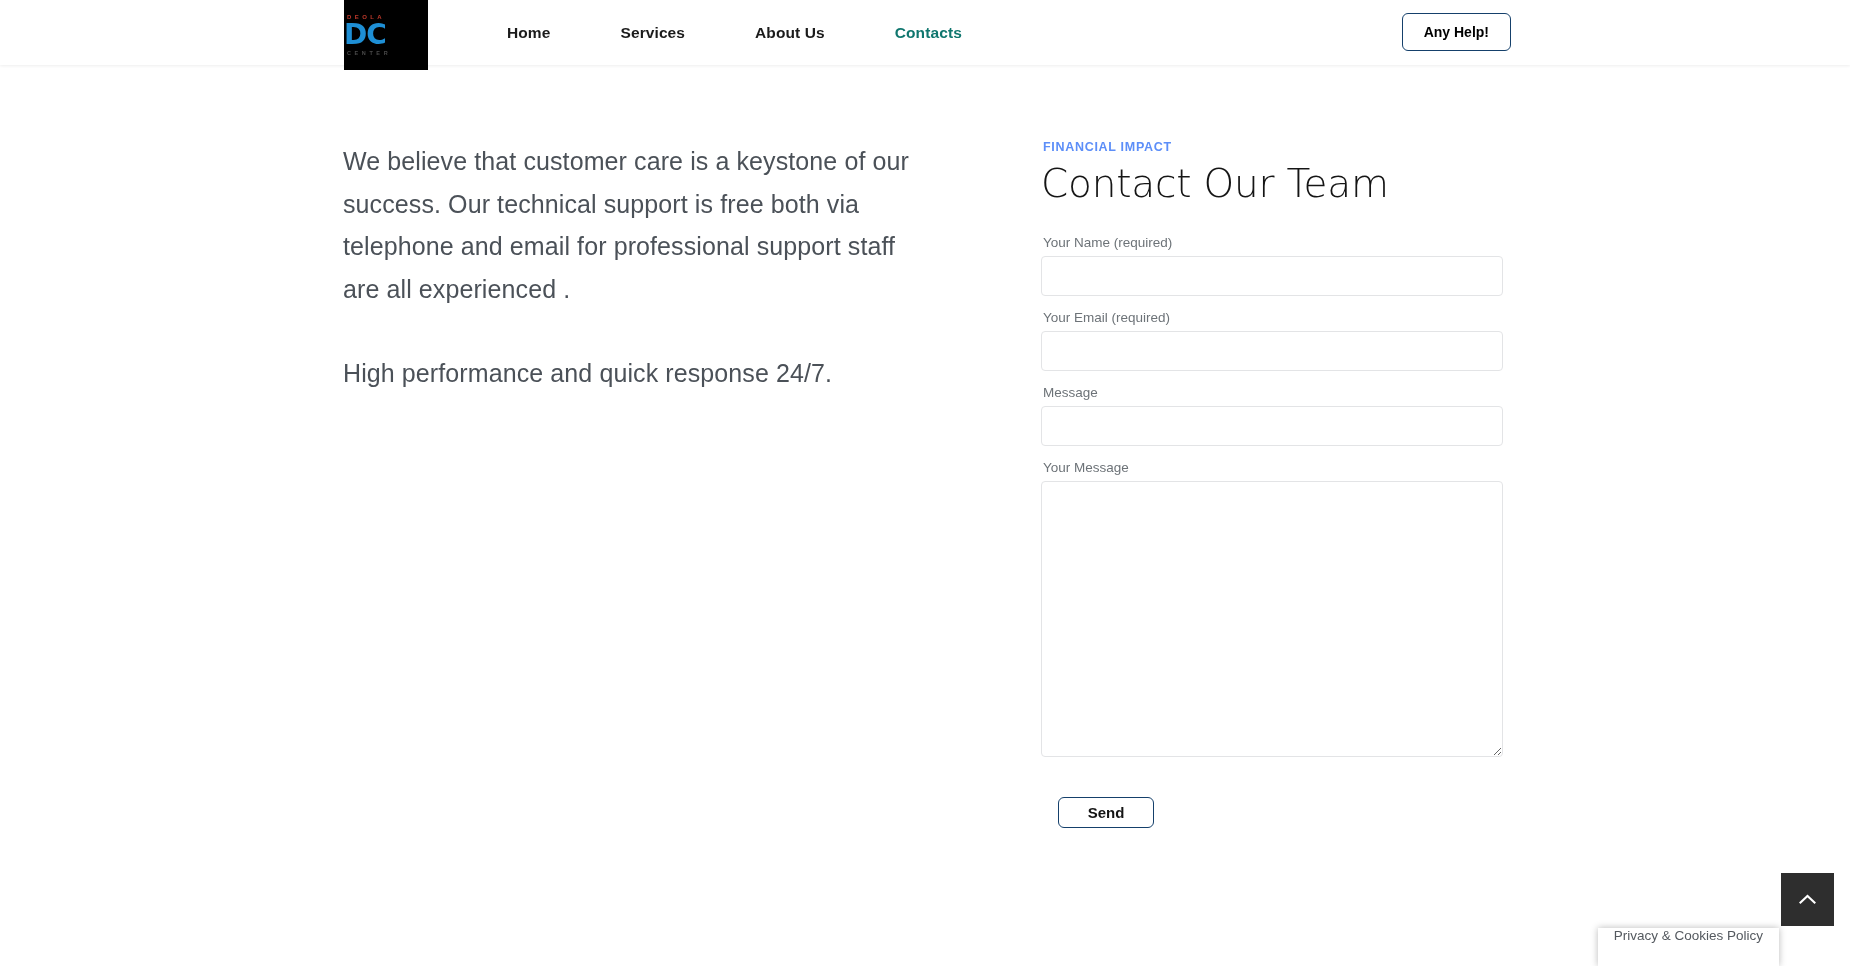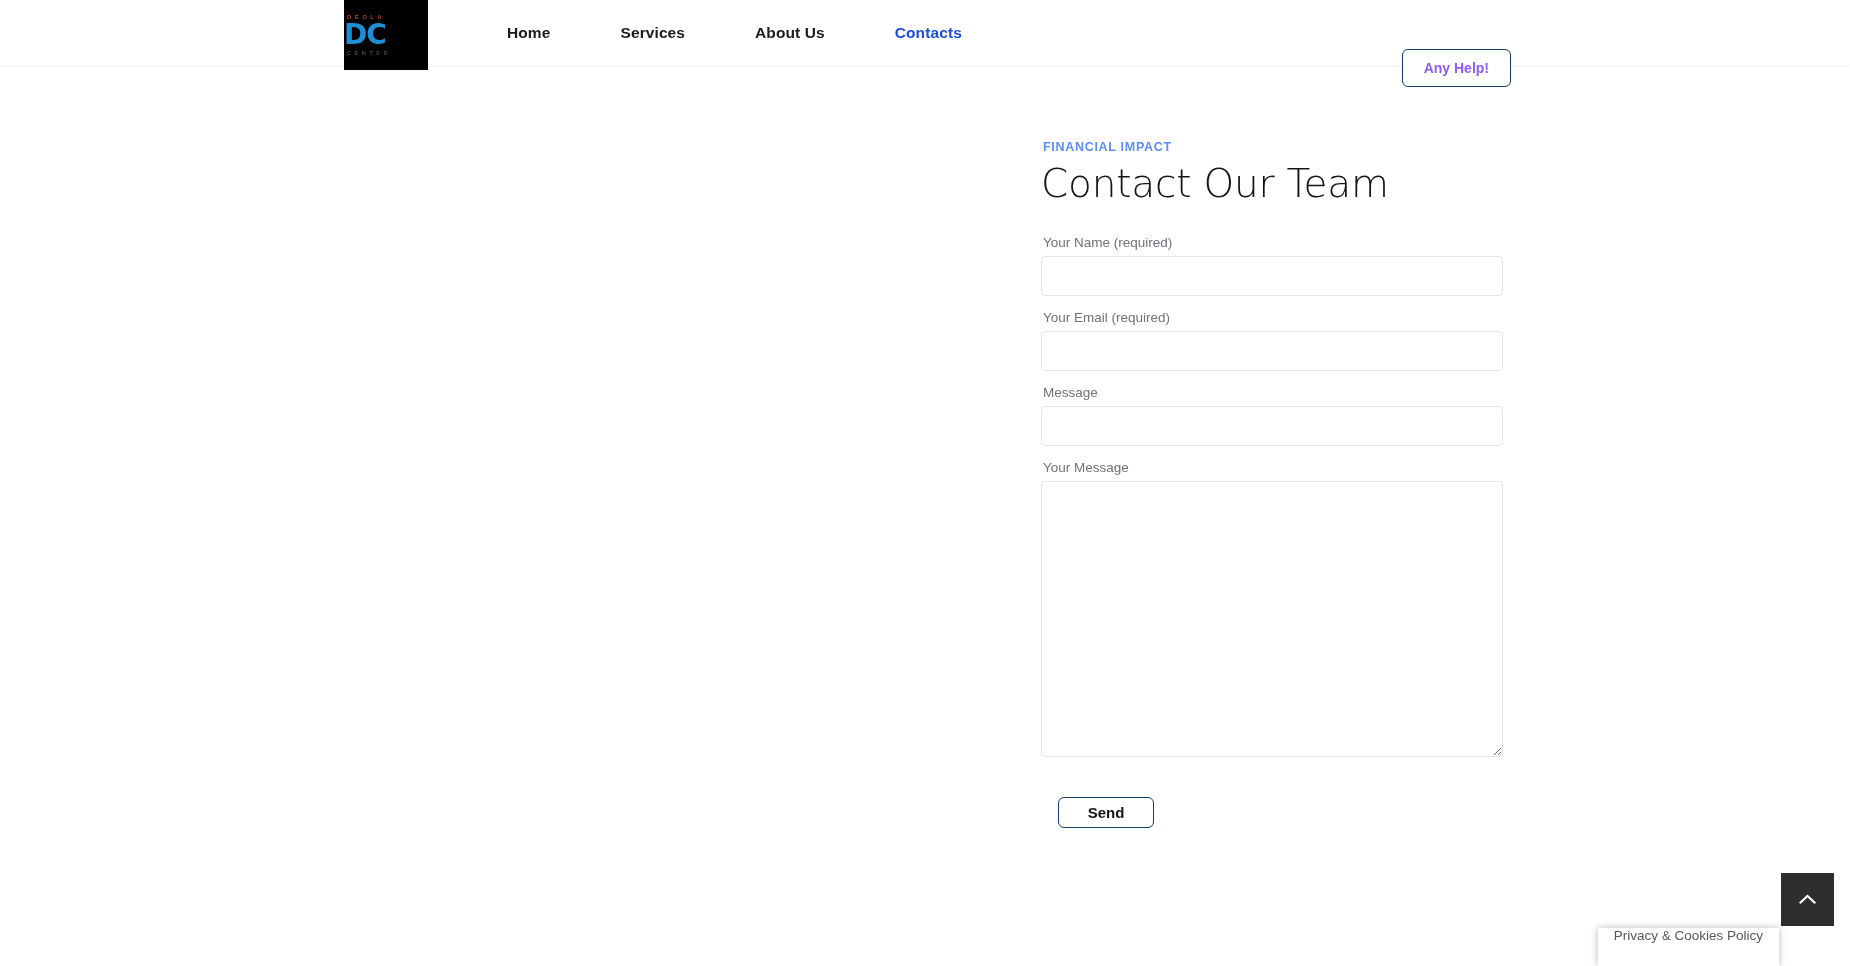--- a/index.html
+++ b/index.html
@@ -78,40 +78,39 @@
   .nav-item {
     font-size: 15.5px;
     font-weight: 700;
     color: #1b1b1b;
     text-decoration: none;
     padding: 0 27px;
     letter-spacing: 0.1px;
     cursor: pointer;
     white-space: nowrap;
   }
-  .nav-item.active { color: #1d4ed8; }
+  .nav-item.active { color: #0f766e; }
 
   .help-button {
     position: absolute;
     right: 339px;
     top: 13px;
     height: 38px;
     padding: 0 21px;
     display: flex;
     align-items: center;
     justify-content: center;
     border: 1px solid #15406b;
     border-radius: 6px;
     background: #ffffff;
     font-size: 14px;
     font-weight: 700;
-    color: #8b5cf6;
+    color: #000000;
     cursor: pointer;
     white-space: nowrap;
-    margin-top: 36px;
   }
 
   
   .page-body {
     position: relative;
     width: 100%;
     height: 901px;
     background: #ffffff;
   }
 
@@ -260,20 +259,24 @@
       <a class="nav-item" href="#">About Us</a>
       <a class="nav-item active" href="#">Contacts</a>
     </nav>
 
     <button class="help-button">Any Help!</button>
   </div>
 </header>
 
 <main class="page-body">
 
+  <section class="left-col">
+    <p class="lead-paragraph">We believe that customer care is a keystone of our success. Our technical support is free both via telephone and email for professional support staff are all experienced .</p>
+    <p class="lead-paragraph second">High performance and quick response 24/7.</p>
+  </section>
 
   <section class="right-col">
     <div class="eyebrow">FINANCIAL IMPACT</div>
     <h1 class="section-title">Contact Our Team</h1>
 
     <form>
 
       <div class="field-group">
         <label class="field-label">Your Name (required)</label>
         <input class="text-input" type="text" placeholder="" style="">

